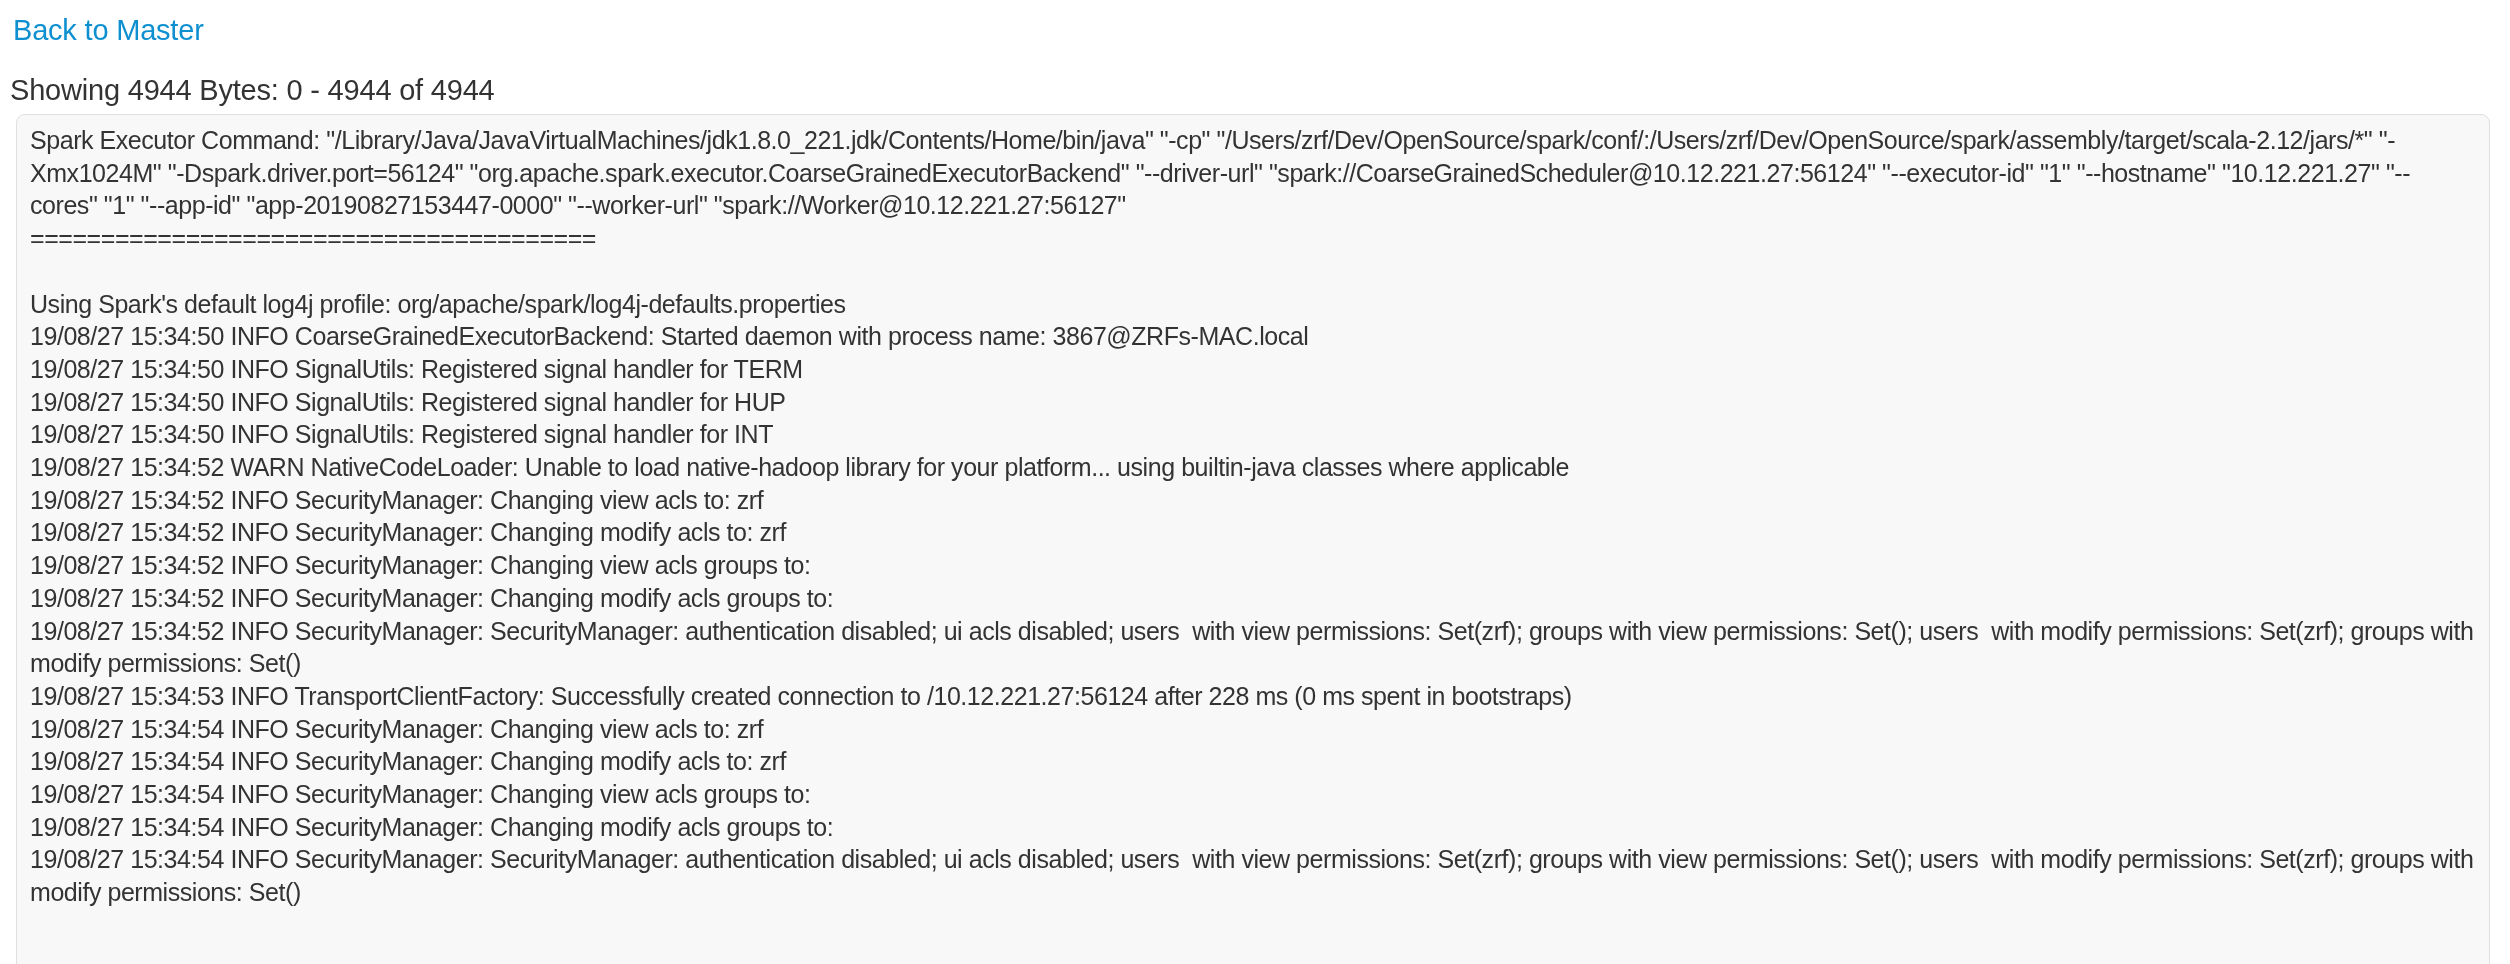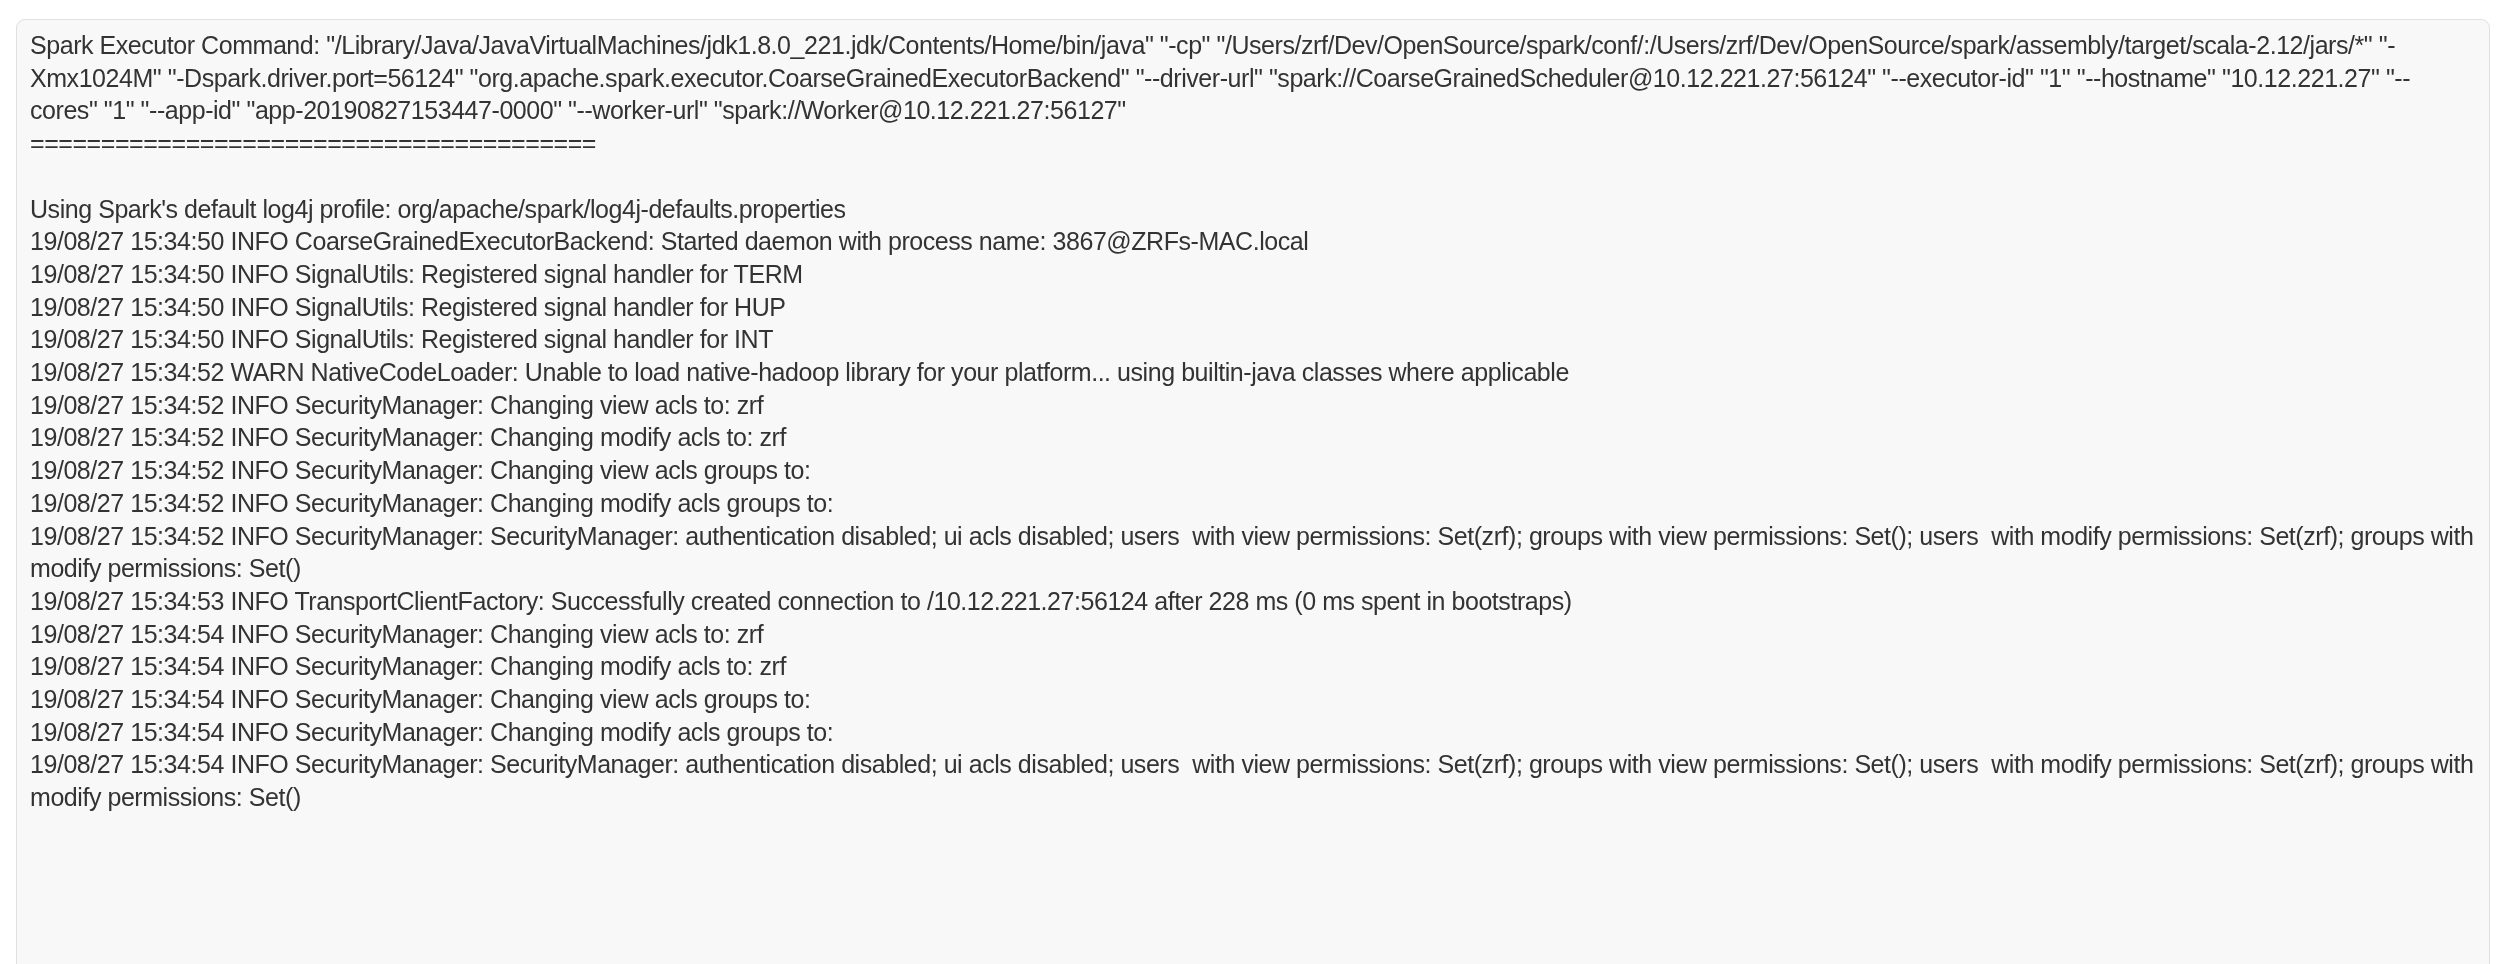--- a/index.html
+++ b/index.html
@@ -71,21 +71,25 @@
     white-space: pre-wrap;
     overflow-wrap: break-word;
     word-break: break-word;
   }
 </style>
 </head>
 <body>
 
 <div class="page">
 
+  <p class="back-link-row">
+    <a href="#" class="back-link">Back to Master</a>
+  </p>
 
+  <p class="byte-info">Showing 4944 Bytes: 0 - 4944 of 4944</p>
 
 
   <div class="log-box">
     <pre class="log-text">Spark Executor Command: "/Library/Java/JavaVirtualMachines/jdk1.8.0_221.jdk/Contents/Home/bin/java" "-cp" "/Users/zrf/Dev/OpenSource/spark/conf/:/Users/zrf/Dev/OpenSource/spark/assembly/target/scala-2.12/jars/*" "-Xmx1024M" "-Dspark.driver.port=56124" "org.apache.spark.executor.CoarseGrainedExecutorBackend" "--driver-url" "spark://CoarseGrainedScheduler@10.12.221.27:56124" "--executor-id" "1" "--hostname" "10.12.221.27" "--cores" "1" "--app-id" "app-20190827153447-0000" "--worker-url" "spark://Worker@10.12.221.27:56127"
 ========================================
 
 Using Spark's default log4j profile: org/apache/spark/log4j-defaults.properties
 19/08/27 15:34:50 INFO CoarseGrainedExecutorBackend: Started daemon with process name: 3867@ZRFs-MAC.local
 19/08/27 15:34:50 INFO SignalUtils: Registered signal handler for TERM
 19/08/27 15:34:50 INFO SignalUtils: Registered signal handler for HUP

